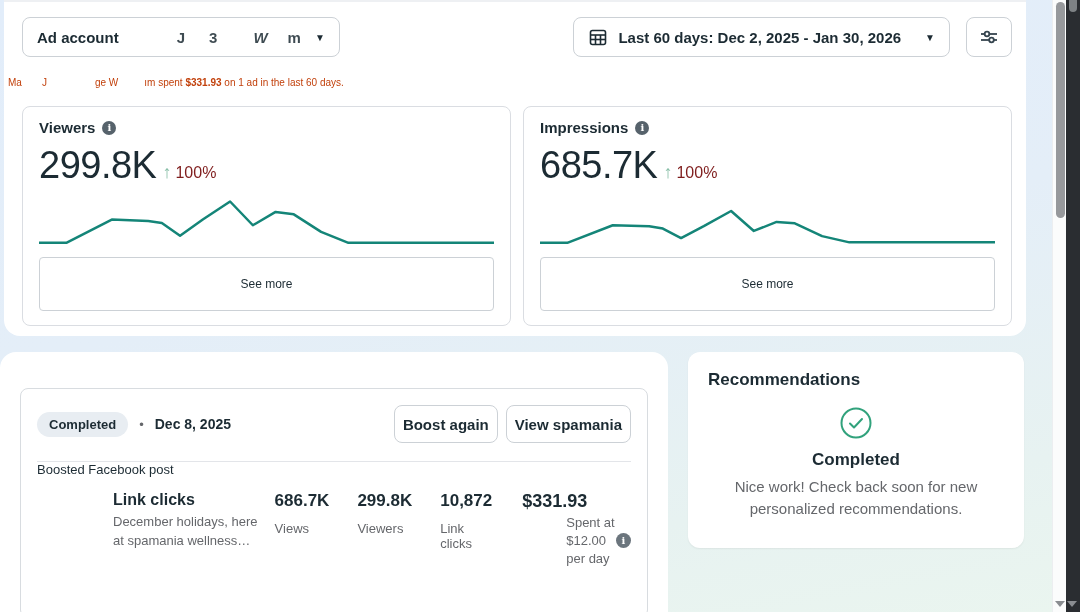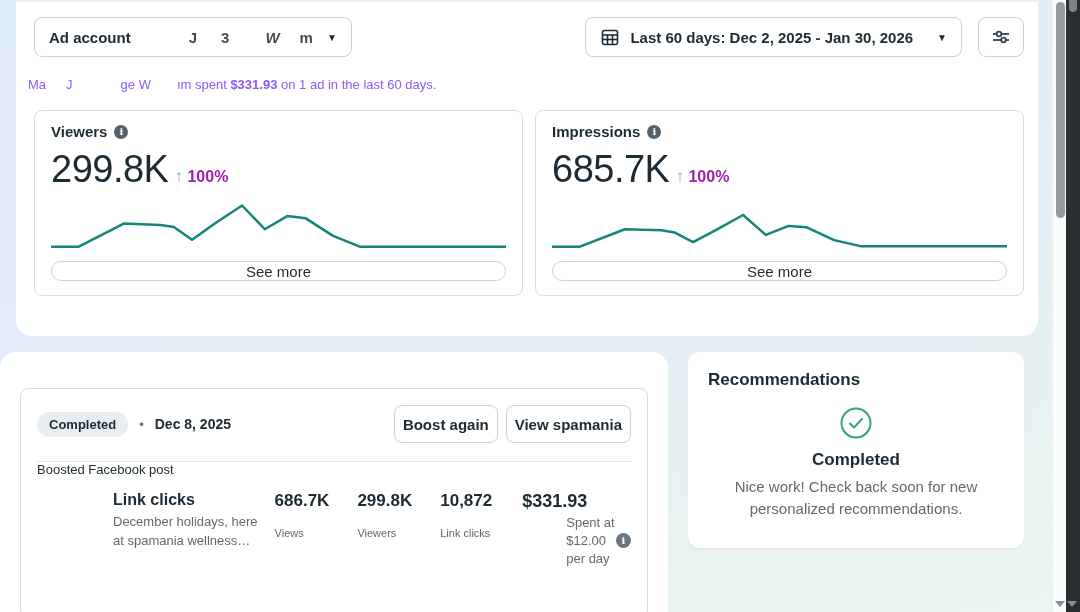--- a/index.html
+++ b/index.html
@@ -5,60 +5,60 @@
   * { margin:0; padding:0; box-sizing:border-box; }
   html,body { width:1080px; height:612px; overflow:hidden; }
   body {
     font-family:"Liberation Sans", sans-serif;
     color:#1c2b33;
     background:linear-gradient(170deg,#e2edfa 0%,#e4eef8 45%,#e7f2f1 80%,#eaf5ef 100%);
     position:relative;
   }
   
   .top-section {
-    position:absolute; left:16px; top:0; width:1022px; height:336px;
+    position:absolute; left:4px; top:0; width:1022px; height:336px;
     background:#fff; border-radius:0 0 16px 16px;
     border-top:2px solid #eef0f3;
   }
   .header-row { display:flex; align-items:flex-start; justify-content:space-between; padding:15px 14px 0 18px; }
   .btn-outline {
     display:flex; align-items:center; background:#fff;
     border:1px solid #ccd1d6; border-radius:8px; height:40px; padding:0 14px;
     font-size:15px; font-weight:700; color:#1c2b33; cursor:pointer;
   }
   .ad-account-btn { width:318px; font-weight:700; }
   .frag { font-weight:600; opacity:.85; }
   .frag.f1 { margin-left:58px; } .frag.f2 { margin-left:24px; }
   .frag.f3 { margin-left:36px; font-style:italic; } .frag.f4 { margin-left:20px; }
   .chev { font-size:10px; margin-left:14px; color:#1c2b33; }
   .ad-account-btn .chev { margin-left:auto; }
   .right-controls { display:flex; gap:16px; }
   .date-btn { gap:10px; font-weight:700; }
   .icon-btn { width:46px; justify-content:center; padding:0; }
-  .summary-line { padding:20px 12px 0; font-size:13px; color:#8b5cf6; }
+  .summary-line { padding:20px 4px 0; font-size:10px; color:#c2410c; }
   .summary-line .amount { font-weight:700; }
   .sfrag.s2 { margin-left:20px; } .sfrag.s3 { margin-left:48px; } .sfrag.s4 { margin-left:26px; }
   
   .cards-row { display:flex; gap:12px; margin:18px 14px 0 18px; }
   .metric-card { flex:1; border:1px solid #dadde2; border-radius:8px; padding:12px 16px 14px; background:#fff; }
   .metric-title-row { display:flex; align-items:center; gap:7px; font-size:15px; font-weight:700; }
   .info-dot {
     width:14px; height:14px; border-radius:50%; background:#56626b; color:#fff;
     font-size:10px; font-weight:700; display:inline-flex; align-items:center; justify-content:center;
     font-family:"DejaVu Serif", serif; cursor:pointer; flex:0 0 auto;
   }
   .metric-value-row { display:flex; align-items:baseline; gap:4px; margin-top:8px; }
   .metric-value { font-size:38px; font-weight:400; letter-spacing:-.5px; color:#1c2b33; }
   .up-arrow { color:#85bda5; font-size:18px; font-weight:600; margin-left:2px; }
-  .metric-change { color:#a21caf; font-size:16px; font-weight:700;text-align:center; }
+  .metric-change { color:#7f1d1d; font-size:16px; font-weight:400;text-align:center; }
   .chart-wrap { margin-top:8px; height:50px; }
   .chart-wrap svg { width:100%; height:50px; display:block; }
   .see-more-btn {
-    margin-top:12px; height:20px; border:1px solid #ccd1d6; border-radius:16px; background:#fff;
-    display:flex; align-items:center; justify-content:center; font-size:15px; font-weight:500;
+    margin-top:12px; height:54px; border:1px solid #ccd1d6; border-radius:4px; background:#fff;
+    display:flex; align-items:center; justify-content:center; font-size:12px; font-weight:500;
     color:#1c2b33; cursor:pointer;
   }
   
   .recent-panel {
     position:absolute; left:0; top:352px; width:668px; height:260px;
     background:#fff; border-radius:16px 16px 0 0; padding:20px;
   }
   .section-title { font-size:17px; font-weight:700; }
   .ad-card { margin-top:16px; border:1px solid #d8dce0; border-radius:8px; padding:16px; height:230px; background:#fff; }
   .badge-row { display:flex; align-items:center; }
@@ -84,21 +84,21 @@
       radial-gradient(ellipse at 28% 82%, #ffffff 0 42%, transparent 43%),
       radial-gradient(ellipse at 70% 75%, #ffffff 0 30%, rgba(255,255,255,0) 45%),
       linear-gradient(135deg,#f6efe7,#e2d2c0);
   }
   .ad-info { width:158px; margin-left:14px; }
   .ad-objective { font-size:16px; font-weight:600; }
   .ad-desc { font-size:13px; color:#65676b; line-height:1.45; margin-top:4px; }
   .stats { display:flex; margin-left:10px; }
   .stat { margin-right:28px; }
   .stat-value { font-size:17px; font-weight:600; }
-  .stat-label { font-size:11px; color:#65676b; margin-top:16px; }
+  .stat-label { font-size:13px; color:#65676b; margin-top:10px; }
   .spend { margin-left:2px; }
   .spend-amount { font-size:18px; font-weight:600; }
   .spend-line { font-size:13px; color:#65676b; margin-top:3px; display:flex; align-items:center; gap:10px;margin-left:44px; }
   .spend .info-dot { background:#6b757d; width:15px; height:15px; }
   .reco-card {
     position:absolute; left:688px; top:352px; width:336px; height:196px;
     background:#fff; border-radius:12px; padding:18px 20px;
     box-shadow:0 1px 2px rgba(0,0,0,.06);
   }
   .reco-body { margin-top:16px; text-align:center; }

